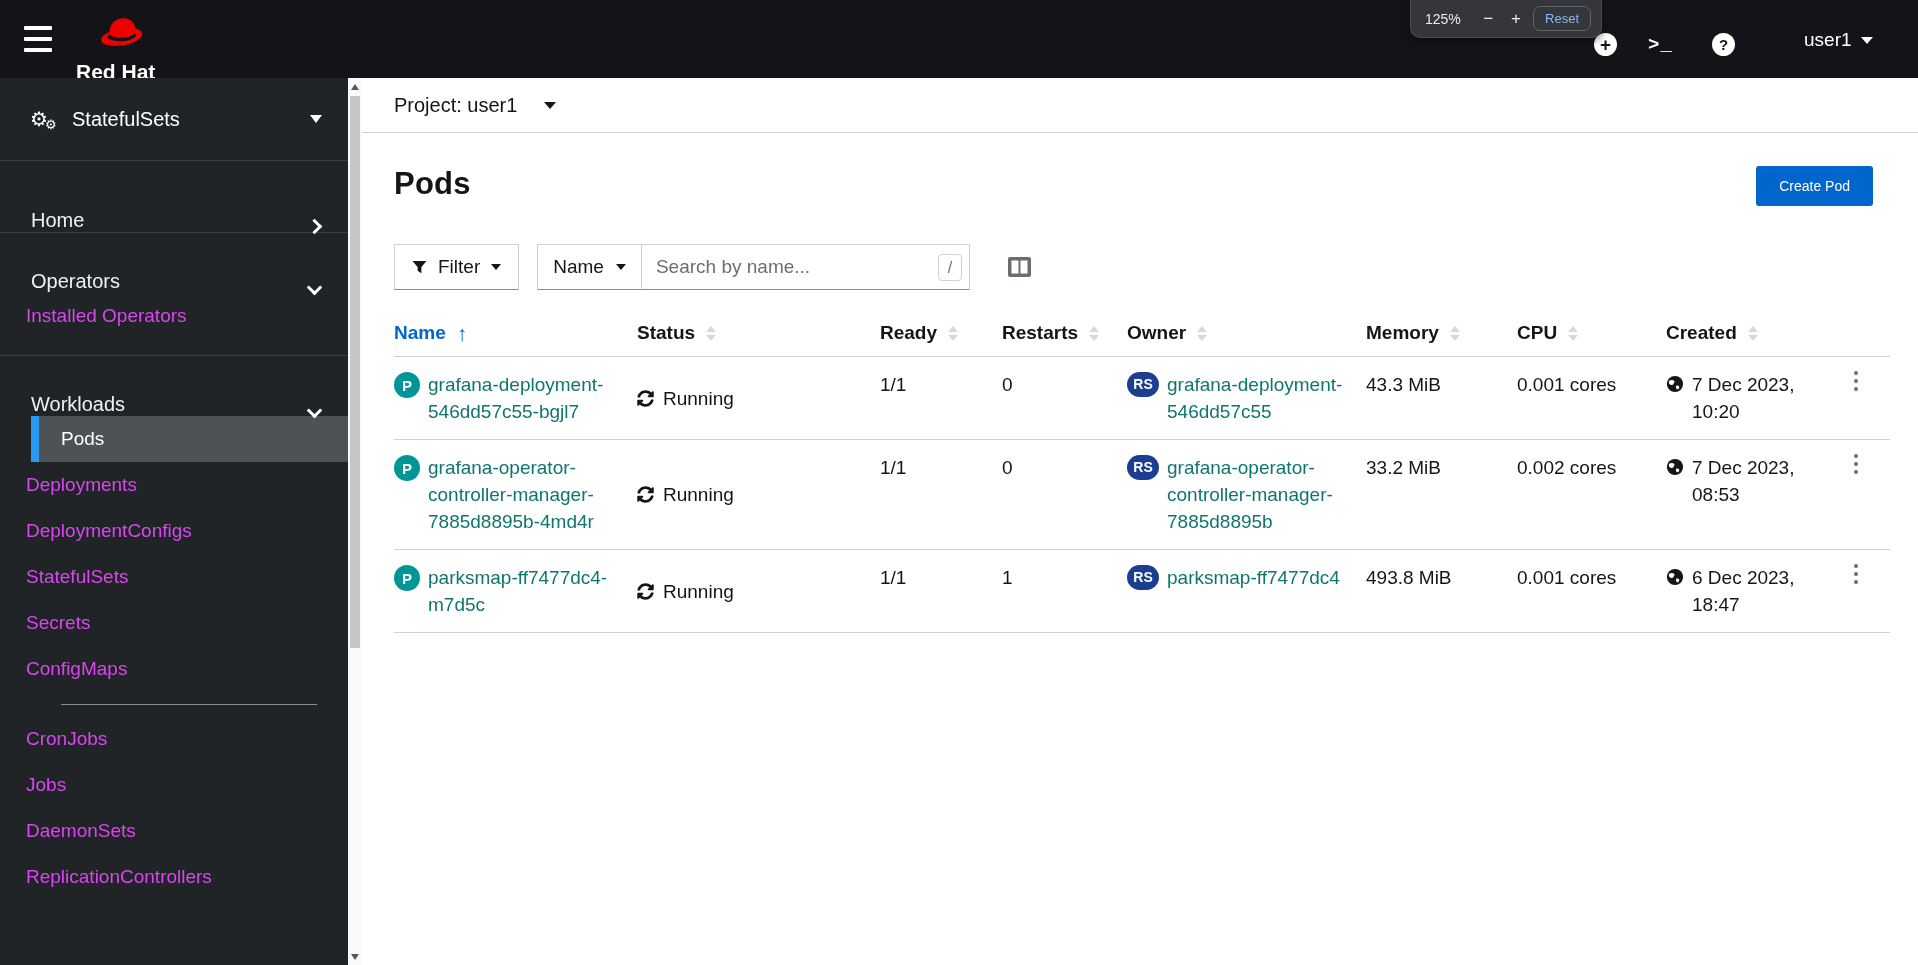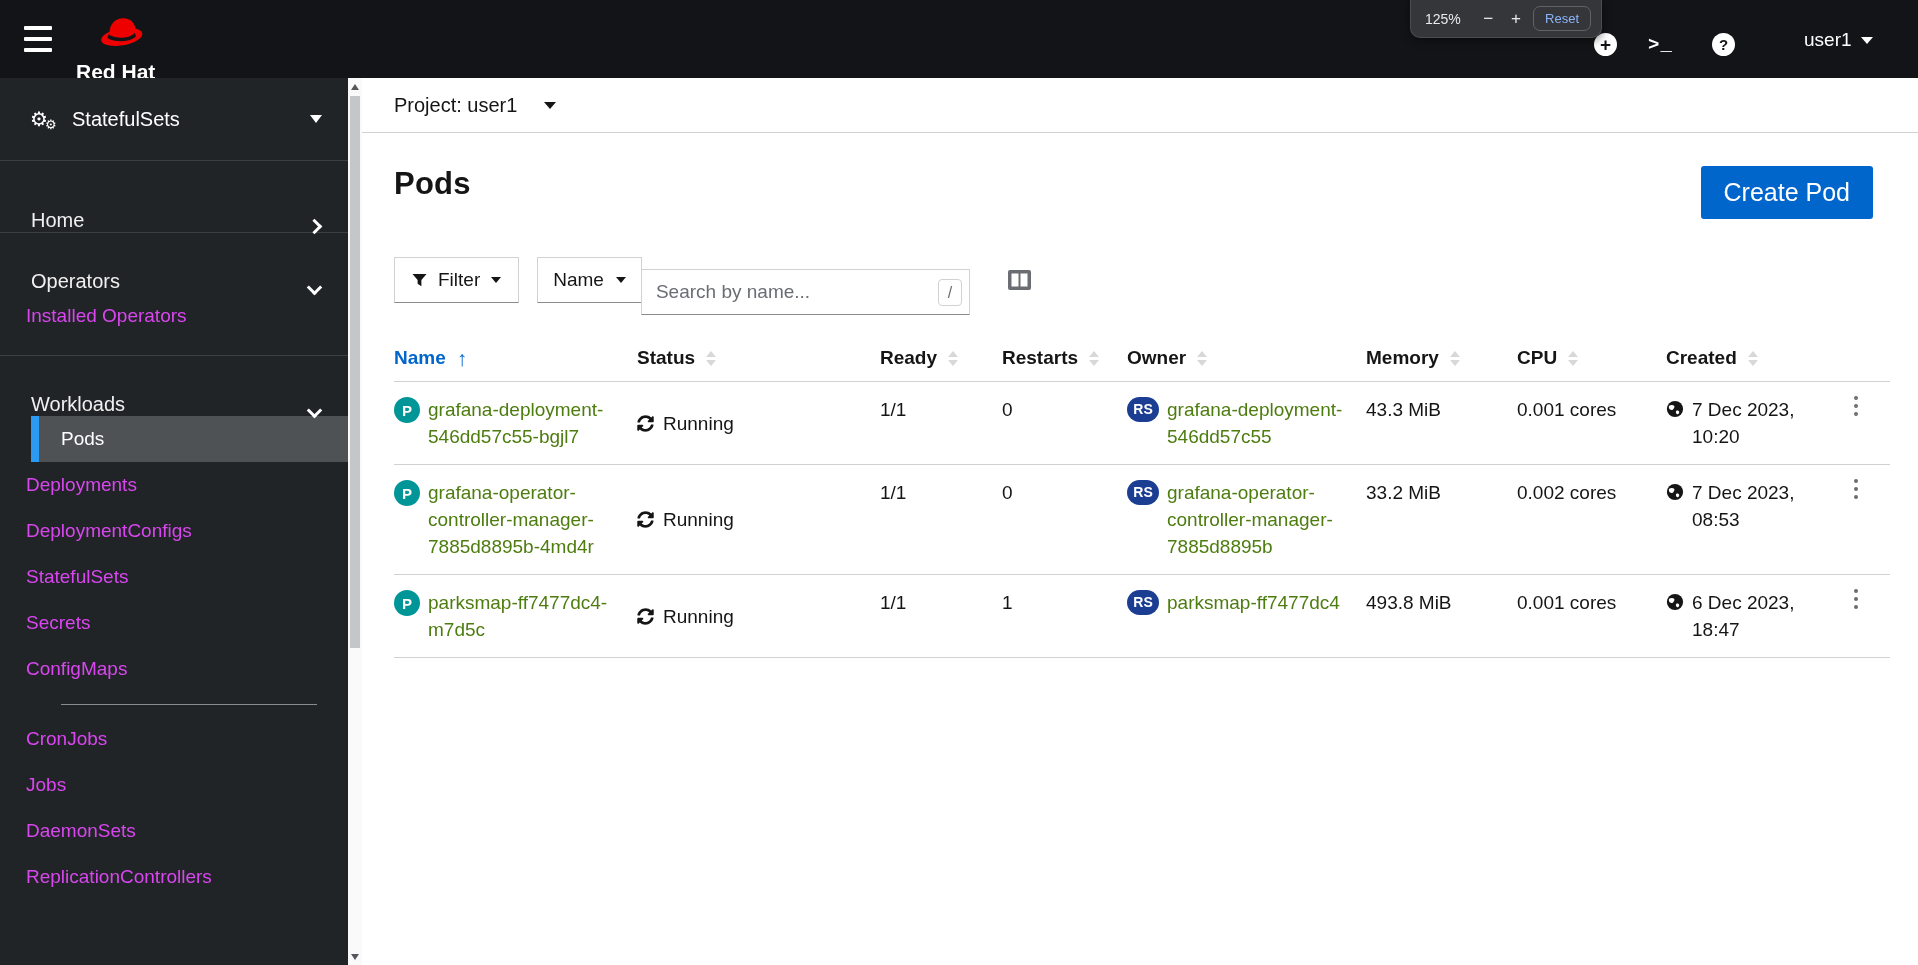--- a/index.html
+++ b/index.html
@@ -66,30 +66,30 @@
 
   
   .main { position:absolute; left:362px; top:78px; width:1556px; height:887px; background:#fff; }
   .project-bar { height:55px; display:flex; align-items:center; padding-left:32px; border-bottom:1px solid #d2d2d2; background:#fff; }
   .project-toggle { display:flex; align-items:center; gap:27px; font-size:20px; background:none; border:none;
     cursor:pointer; font-family:inherit; color:#151515; }
   .project-toggle .caret { border-top-color:#151515; }
 
   .page-head { display:flex; align-items:flex-start; justify-content:space-between; padding:33px 45px 0 32px; }
   .page-title { font-size:31px; font-weight:600; letter-spacing:.2px; }
-  .btn-primary { background:#0066cc; color:#fff; border:none; border-radius:3px; font-size:25px;
+  .btn-primary { background:#0066cc; color:#fff; border:none; border-radius:3px; font-size:14px;
     padding:12px 23px; cursor:pointer; font-family:inherit; }
 
   .toolbar { display:flex; align-items:flex-start; margin:38px 0 0 32px; }
   .ctl { background:#fff; border:1px solid #d2d2d2; border-bottom-color:#8a8d90; font-size:19px;
     color:#151515; font-family:inherit; display:flex; align-items:center; cursor:pointer; }
   .filter-btn { height:46px; padding:0 17px; gap:11px; }
   .filter-btn .caret, .attr-btn .caret { border-top-width:6px; border-left-width:5px; border-right-width:5px; }
   .attr-btn { height:46px; padding:0 15px; gap:12px; margin-left:18px; }
-  .search-wrap { position:relative; margin-left:-1px;margin-top:12px; }
+  .search-wrap { position:relative; margin-left:-1px; }
   .search-input { width:329px; height:46px; border:1px solid #d2d2d2; border-bottom-color:#8a8d90;
     font-size:19px; padding:0 40px 0 14px; font-family:inherit; color:#151515; }
   .search-input::placeholder { color:#6a6e73; }
   .slash-hint { position:absolute; right:8px; top:10px; width:24px; height:27px; border:1px solid #d2d2d2;
     border-radius:4px; color:#6a6e73; font-size:16px; display:flex; align-items:center; justify-content:center; }
   .col-mgmt { background:none; border:none; cursor:pointer; margin:13px 0 0 38px; }
 
   
   .pods-table { margin:22px 28px 0 32px; }
   .trow { display:grid; grid-template-columns:243px 243px 122px 125px 239px 151px 149px 164px 60px; }
@@ -100,21 +100,21 @@
   .sort-both { display:inline-flex; flex-direction:column; gap:3px; }
   .sort-both i { display:block; width:0; height:0; border-left:5px solid transparent; border-right:5px solid transparent; }
   .sort-both .u { border-bottom:6px solid #d8d8d8; }
   .sort-both .d { border-top:6px solid #d8d8d8; }
   .tr { border-bottom:1px solid #d2d2d2; }
   .td { padding:14px 10px 14px 0; font-size:19px; line-height:27px; }
   .res-cell { display:flex; gap:8px; align-items:flex-start; }
   .badge { flex-shrink:0; color:#fff; font-weight:700; display:flex; align-items:center; justify-content:center; margin-top:1px; }
   .badge-pod { width:26px; height:26px; border-radius:50%; background:#009596; font-size:15px; }
   .badge-rs { width:32px; height:25px; border-radius:13px; background:#1b3d92; font-size:14px; }
-  .res-link { color:#4d7c0f; text-decoration:none; overflow-wrap:break-word; min-width:0; }
+  .res-link { color:#0f766e; text-decoration:none; overflow-wrap:break-word; min-width:0; }
   .status-cell { display:flex; gap:9px; align-items:center; }
   .created-cell { display:flex; gap:8px; align-items:flex-start; }
   .created-cell svg { margin-top:4px; flex-shrink:0; }
   .created-text { width:104px; }
   .kebab { background:none; border:none; cursor:pointer; display:flex; flex-direction:column; gap:4px;
     padding:8px 10px; margin:6px 0 0 14px; height:fit-content; }
   .kebab i { width:4px; height:4px; border-radius:50%; background:#6a6e73; }
 </style>
 </head>
 <body>

